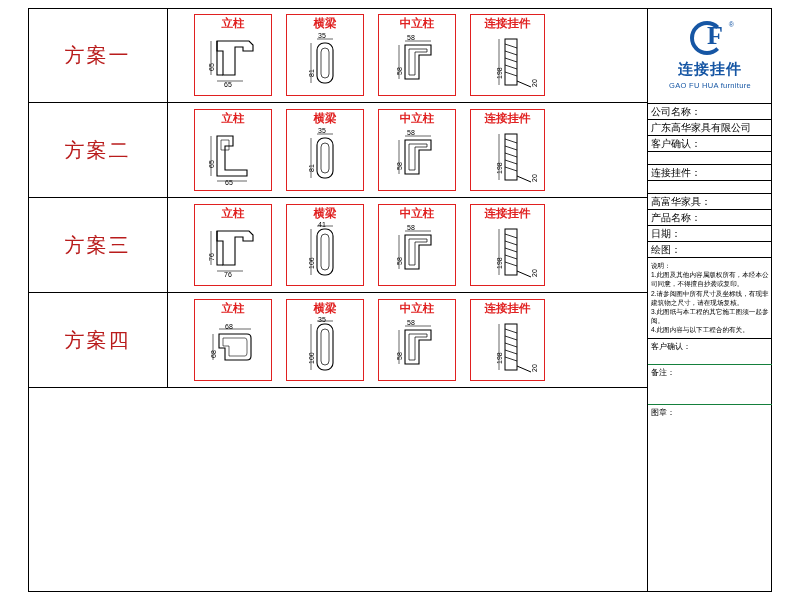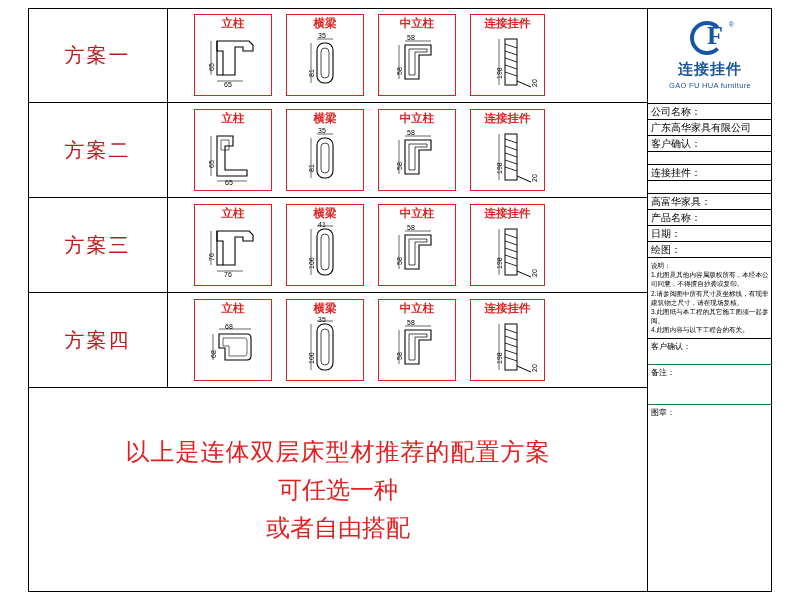--- a/index.html
+++ b/index.html
@@ -291,25 +291,20 @@
             <span class="dimv" style="left:25px;top:48px;">198</span>
             <span class="dimv" style="left:60px;top:56px;">20</span>
           </div>
         </div>
 
       </div>
     </div>
 
   </div>
 
-  <div class="bottomtext">
-    <div class="bt1">以上是连体双层床型材推荐的配置方案</div>
-    <div class="bt2">可任选一种</div>
-    <div class="bt3">或者自由搭配</div>
-  </div>
 
   <div class="right">
     <div class="logobox">
       <div class="logomark">
         <div class="c"></div>
         <div class="f">F</div>
         <div class="r">®</div>
       </div>
       <div class="cn-name">连接挂件</div>
       <div class="en-name">GAO FU HUA furniture</div>

